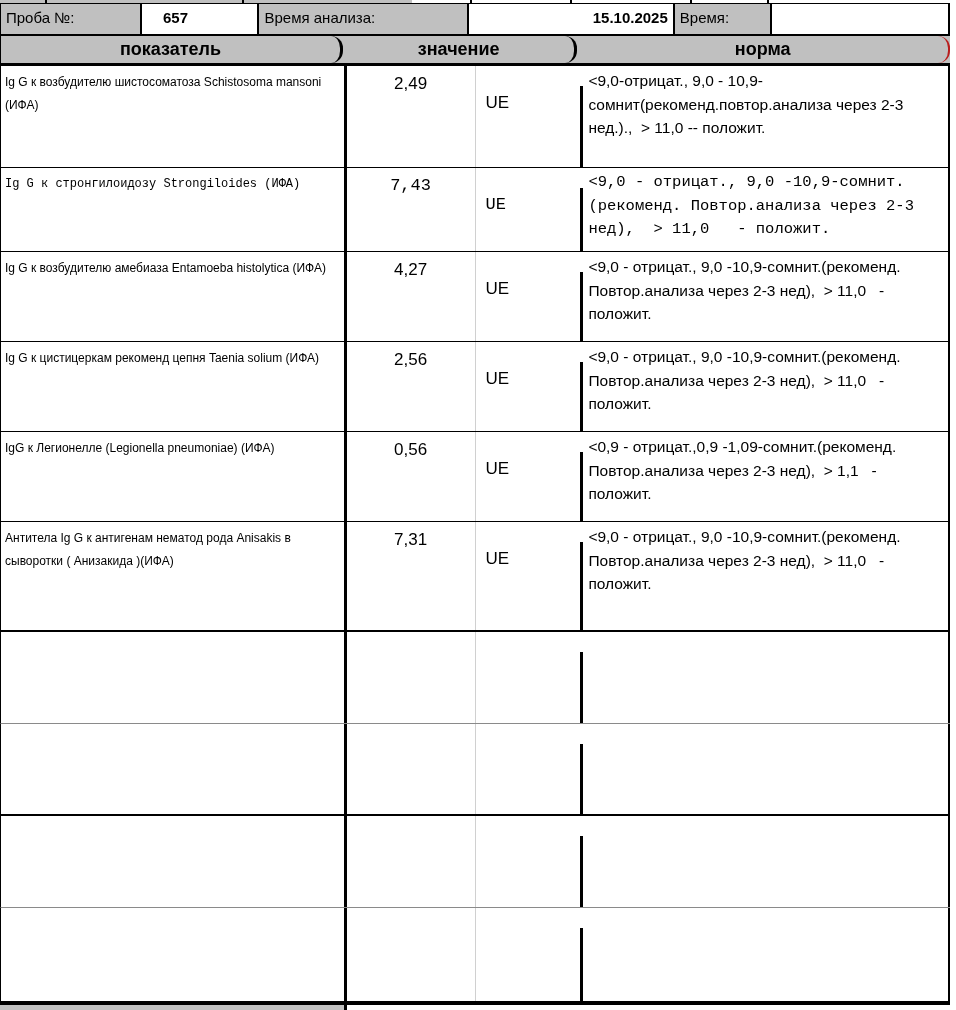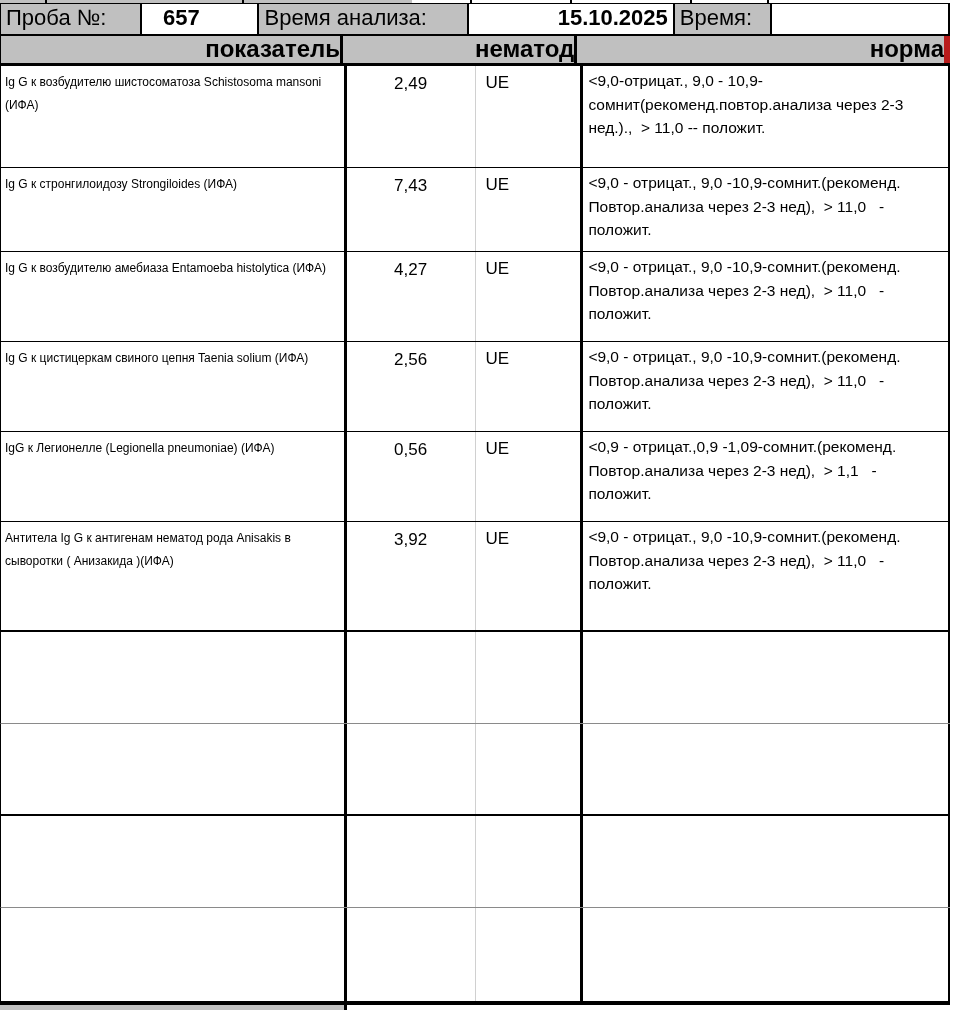--- a/index.html
+++ b/index.html
@@ -14,67 +14,67 @@
 
   
   .top-sliver { position: relative; height: 4px; width: 950px; border-bottom: 1px solid #000; background: #c0c0c0; }
   .top-sliver .white-part { position: absolute; left: 412px; top: 0; width: 538px; height: 3px; background: #fff; }
   .top-sliver .tick { position: absolute; top: 0; width: 2px; height: 3px; background: #000; }
 
   
   .info-row { display: flex; width: 950px; height: 30px; border-left: 1px solid #000; }
   .info-cell {
     border-right: 2px solid #000;
-    font-size: 22px; line-height: 27px;
+    font-size: 15px; line-height: 27px;
     padding: 0 5px;
     overflow: hidden; white-space: nowrap;
   }
   .info-cell.gray { background: #c0c0c0; }
   .info-cell.bold { font-weight: bold; margin-left: 16px; }
   .w-sample-label { width: 146px; }
   .w-sample-value { width: 105px; }
   .w-date-label  { width: 217px; }
   .w-date-value  { width: 197px; text-align: right; }
   .w-time-label  { width: 100px; }
   .w-time-value  { width: 185px; }
 
   
   .header-row {
     display: flex; width: 950px; height: 32px;
     border-top: 2px solid #000; border-bottom: 3px solid #000; border-left: 1px solid #000;
     background: #c0c0c0;
   }
   .header-cell {
-    font-weight: bold; font-size: 24px; line-height: 26px;
-    text-align: right; overflow: hidden;
+    font-weight: bold; font-size: 18px; line-height: 26px;
+    text-align: center; overflow: hidden; border-radius: 12px;
   }
   .h-indicator { width: 346px; border-right: 3px solid #000; }
   .h-value     { width: 237px; border-right: 3px solid #000; }
-  .h-norm      { width: 377px; border-right: 6px solid #b91c1c; }
+  .h-norm      { width: 377px; border-right: 2px solid #b91c1c; }
 
   
   .rows { width: 950px; }
   .t-row { display: flex; width: 950px; border-left: 1px solid #000; border-bottom: 1px solid #000; overflow: hidden; }
   .t-row:nth-child(1) { min-height: 102px; }
-  .t-row:nth-child(2) { min-height: 84px; }
+  .t-row:nth-child(2) { min-height: 84px; font-family: Liberation Mono, monospace; }
   .t-row:nth-child(3) { min-height: 90px; }
   .t-row:nth-child(4) { min-height: 90px; }
   .t-row:nth-child(5) { min-height: 90px; }
   .t-row:nth-child(6) { min-height: 110px; border-bottom: 2px solid #000; }
   .c-indicator {
     width: 346px; border-right: 3px solid #000;
     font-size: 12px; line-height: 23px; padding: 5px 6px 2px 4px;
   }
   .c-value {
     width: 129px; border-right: 1px solid #d0d0d0;
     font-size: 17px; line-height: 23px; padding-top: 6px; text-align: center;
   }
   .c-unit {
     width: 108px; border-right: 3px solid #000;
-    font-size: 17px; line-height: 23px; padding: 5px 0 0 10px;
+    font-size: 17px; line-height: 23px; padding: 5px 0 0 10px; margin-top: 20px;
   }
   .c-norm {
     width: 367px; border-right: 2px solid #000;
     font-size: 15.5px; line-height: 23.5px; padding: 3px 4px 0 5px;
     white-space: pre-wrap;
   }
 
   
   .empty-row { display: flex; width: 950px; height: 92px; border-left: 1px solid #000; border-bottom: 1px solid #8a8a8a; }
   .empty-row.dark-bottom { border-bottom: 2px solid #000; }
@@ -107,21 +107,21 @@
     <div class="info-cell gray w-sample-label">Проба №:</div>
     <div class="info-cell bold w-sample-value">657</div>
     <div class="info-cell gray w-date-label">Время анализа:</div>
     <div class="info-cell bold w-date-value">15.10.2025</div>
     <div class="info-cell gray w-time-label">Время:</div>
     <div class="info-cell w-time-value"></div>
   </div>
 
   <div class="header-row">
     <div class="header-cell h-indicator">показатель</div>
-    <div class="header-cell h-value">нематод</div>
+    <div class="header-cell h-value">значение</div>
     <div class="header-cell h-norm">норма</div>
   </div>
 
   <div class="rows">
       <div class="t-row">
     <div class="c-indicator">Ig G к возбудителю шистосоматоза Schistosoma mansoni (ИФА)</div>
     <div class="c-value">2,49</div>
     <div class="c-unit">UE</div>
     <div class="c-norm">&lt;9,0-отрицат., 9,0 - 10,9-сомнит(рекоменд.повтор.анализа через 2-3 нед.).,  &gt; 11,0 -- положит.</div>
   </div>
@@ -131,34 +131,34 @@
     <div class="c-unit">UE</div>
     <div class="c-norm">&lt;9,0 - отрицат., 9,0 -10,9-сомнит.(рекоменд. Повтор.анализа через 2-3 нед),  &gt; 11,0   - положит.</div>
   </div>
       <div class="t-row">
     <div class="c-indicator">Ig G к возбудителю амебиаза Entamoeba histolytica (ИФА)</div>
     <div class="c-value">4,27</div>
     <div class="c-unit">UE</div>
     <div class="c-norm">&lt;9,0 - отрицат., 9,0 -10,9-сомнит.(рекоменд. Повтор.анализа через 2-3 нед),  &gt; 11,0   - положит.</div>
   </div>
       <div class="t-row">
-    <div class="c-indicator">Ig G к цистицеркам свиного цепня Taenia solium (ИФА)</div>
+    <div class="c-indicator">Ig G к цистицеркам рекоменд цепня Taenia solium (ИФА)</div>
     <div class="c-value">2,56</div>
     <div class="c-unit">UE</div>
     <div class="c-norm">&lt;9,0 - отрицат., 9,0 -10,9-сомнит.(рекоменд. Повтор.анализа через 2-3 нед),  &gt; 11,0   - положит.</div>
   </div>
       <div class="t-row">
     <div class="c-indicator">IgG к Легионелле (Legionella pneumoniae) (ИФА)</div>
     <div class="c-value">0,56</div>
     <div class="c-unit">UE</div>
     <div class="c-norm">&lt;0,9 - отрицат.,0,9 -1,09-сомнит.(рекоменд. Повтор.анализа через 2-3 нед),  &gt; 1,1   - положит.</div>
   </div>
       <div class="t-row">
     <div class="c-indicator">Антитела Ig G к антигенам нематод рода Anisakis в сыворотки ( Анизакида )(ИФА)</div>
-    <div class="c-value">3,92</div>
+    <div class="c-value">7,31</div>
     <div class="c-unit">UE</div>
     <div class="c-norm">&lt;9,0 - отрицат., 9,0 -10,9-сомнит.(рекоменд. Повтор.анализа через 2-3 нед),  &gt; 11,0   - положит.</div>
   </div>
     </div>
 
   <div>
       <div class="empty-row">
     <div class="c-indicator"></div>
     <div class="c-value"></div>
     <div class="c-unit"></div>

